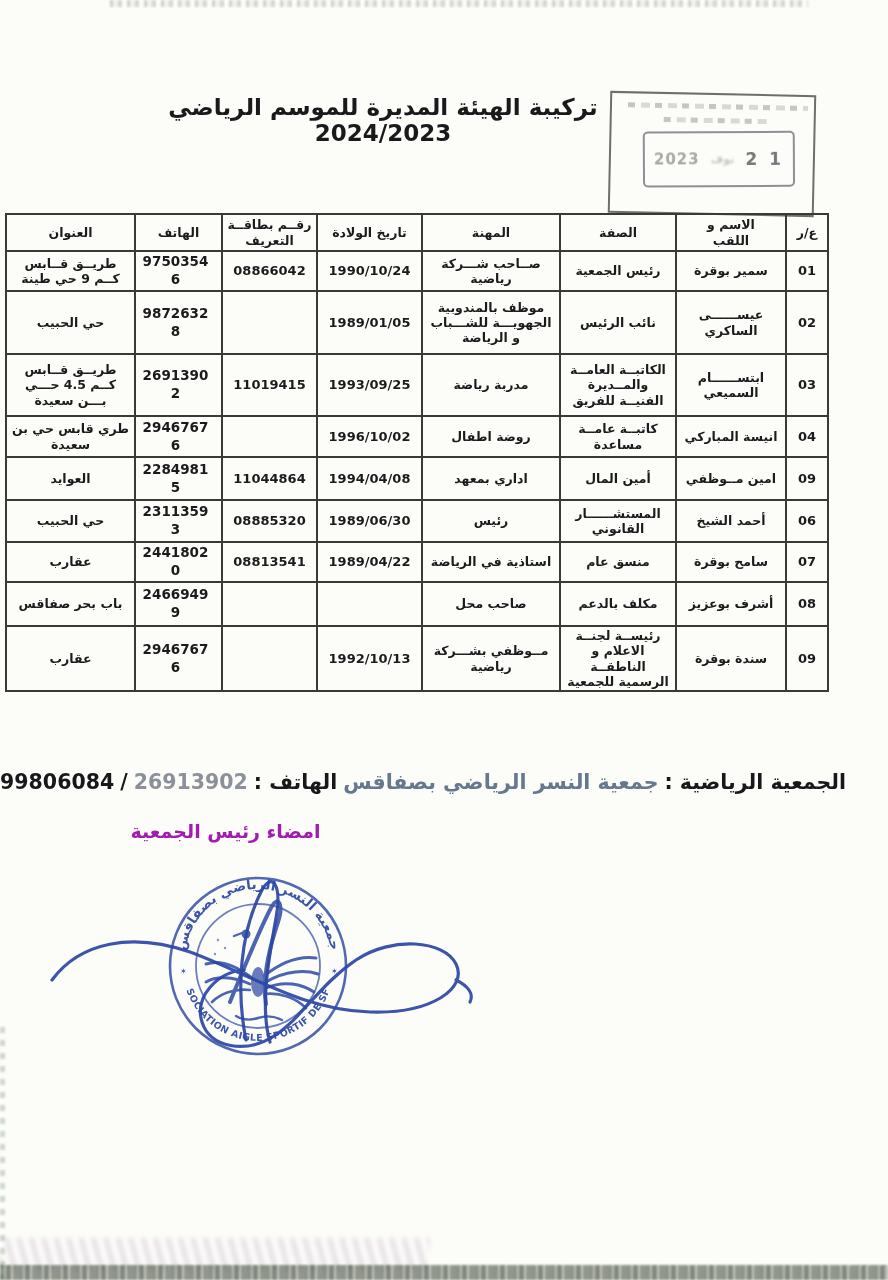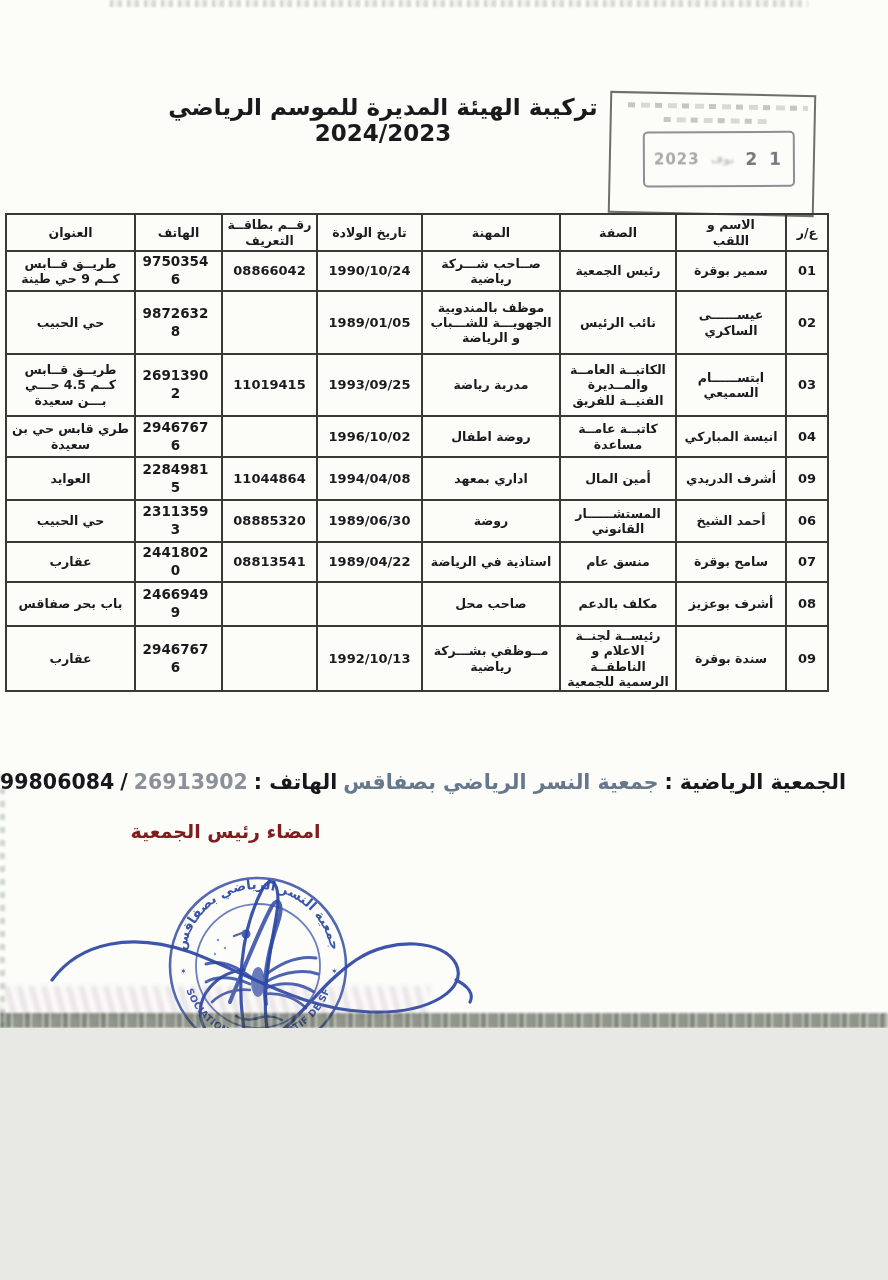--- a/index.html
+++ b/index.html
@@ -1,16 +1,16 @@
 <!DOCTYPE html>
 <html lang="ar"><head>
 <meta charset="utf-8">
 <style>
   html,body{margin:0;padding:0;background:#e8e8e4;}
-  .page{position:relative;width:888px;height:1028px;margin:0 auto;background:#fcfcf9;overflow:hidden;
+  .page{position:relative;width:888px;height:1280px;margin:0 auto;background:#fcfcf9;overflow:hidden;
         font-family:"DejaVu Sans",sans-serif;color:#1c1c1e;}
   
   .noise-top{position:absolute;top:0;left:110px;right:80px;height:7px;opacity:.65;filter:blur(.8px);
     background:repeating-linear-gradient(90deg,rgba(105,125,100,.5) 0 3px,rgba(180,190,175,.25) 3px 8px,rgba(90,110,88,.4) 8px 12px,transparent 12px 17px);}
   .noise-left{position:absolute;left:0;bottom:0;width:5px;height:260px;opacity:.5;filter:blur(1px);
     background:repeating-linear-gradient(0deg,rgba(90,120,85,.55) 0 6px,transparent 6px 13px);}
   .noise-purple{position:absolute;bottom:10px;left:0;width:430px;height:32px;opacity:.8;filter:blur(2px);
     background:repeating-linear-gradient(75deg,rgba(140,110,150,.25) 0 5px,transparent 5px 12px);}
   .noise-bottom{position:absolute;left:0;right:0;bottom:0;height:15px;opacity:.55;filter:blur(1px);
     background:repeating-linear-gradient(92deg,#31402e 0 4px,#8a8d7f 4px 6px,#1f2b1d 6px 11px,#9aa08e 11px 13px,#3c4436 13px 19px);}
@@ -53,21 +53,21 @@
   .ph{direction:ltr;text-align:center;padding-right:9px;padding-left:3px;font-size:13.5px;line-height:1.3;}
   .c-birth span,.c-id span,.c-num span{direction:ltr;unicode-bidi:embed;font-size:13px;}
 
   
   .assoc-line{position:absolute;top:770px;right:42px;left:46px;direction:rtl;display:flex;align-items:baseline;
               justify-content:space-between;gap:6px;white-space:nowrap;font-size:20.5px;font-weight:700;color:#17181c;}
   .assoc-name{color:#66788e;font-weight:600;}
   .num{direction:ltr;unicode-bidi:embed;}
   .num-gray{color:#8b909a;font-weight:600;text-align:right;}
   .sign-label{position:absolute;top:820px;left:118px;width:215px;text-align:center;direction:rtl;
-              font-size:19px;font-weight:700;color:#7f1d1d;}
+              font-size:19px;font-weight:700;color:#a21caf;}
 
   
   .seal{position:absolute;left:40px;top:858px;width:440px;height:220px;}
 </style>
 </head>
 <body>
 
 <div class="page">
 
   <div class="noise-top"></div>
@@ -166,38 +166,38 @@
       <td class="c-phone">
         <div class="ph">
               <div>2946767</div>
               <div class="ph2">6</div>
             </div>
       </td>
       <td class="c-addr">طري قابس حي بن سعيدة</td>
     </tr>
         <tr>
       <td class="c-num"><span dir="ltr">09</span></td>
-      <td class="c-name">أشرف الدريدي</td>
+      <td class="c-name">امين مــوظفي</td>
       <td class="c-role">أمين المال</td>
       <td class="c-job">اداري بمعهد</td>
       <td class="c-birth"><span dir="ltr">1994/04/08</span></td>
       <td class="c-id"><span dir="ltr">11044864</span></td>
       <td class="c-phone">
         <div class="ph">
               <div>2284981</div>
               <div class="ph2">5</div>
             </div>
       </td>
       <td class="c-addr">العوايد</td>
     </tr>
         <tr>
       <td class="c-num"><span dir="ltr">06</span></td>
       <td class="c-name">أحمد الشيخ</td>
       <td class="c-role">المستشــــــار القانوني</td>
-      <td class="c-job">روضة</td>
+      <td class="c-job">رئيس</td>
       <td class="c-birth"><span dir="ltr">1989/06/30</span></td>
       <td class="c-id"><span dir="ltr">08885320</span></td>
       <td class="c-phone">
         <div class="ph">
               <div>2311359</div>
               <div class="ph2">3</div>
             </div>
       </td>
       <td class="c-addr">حي الحبيب</td>
     </tr>

